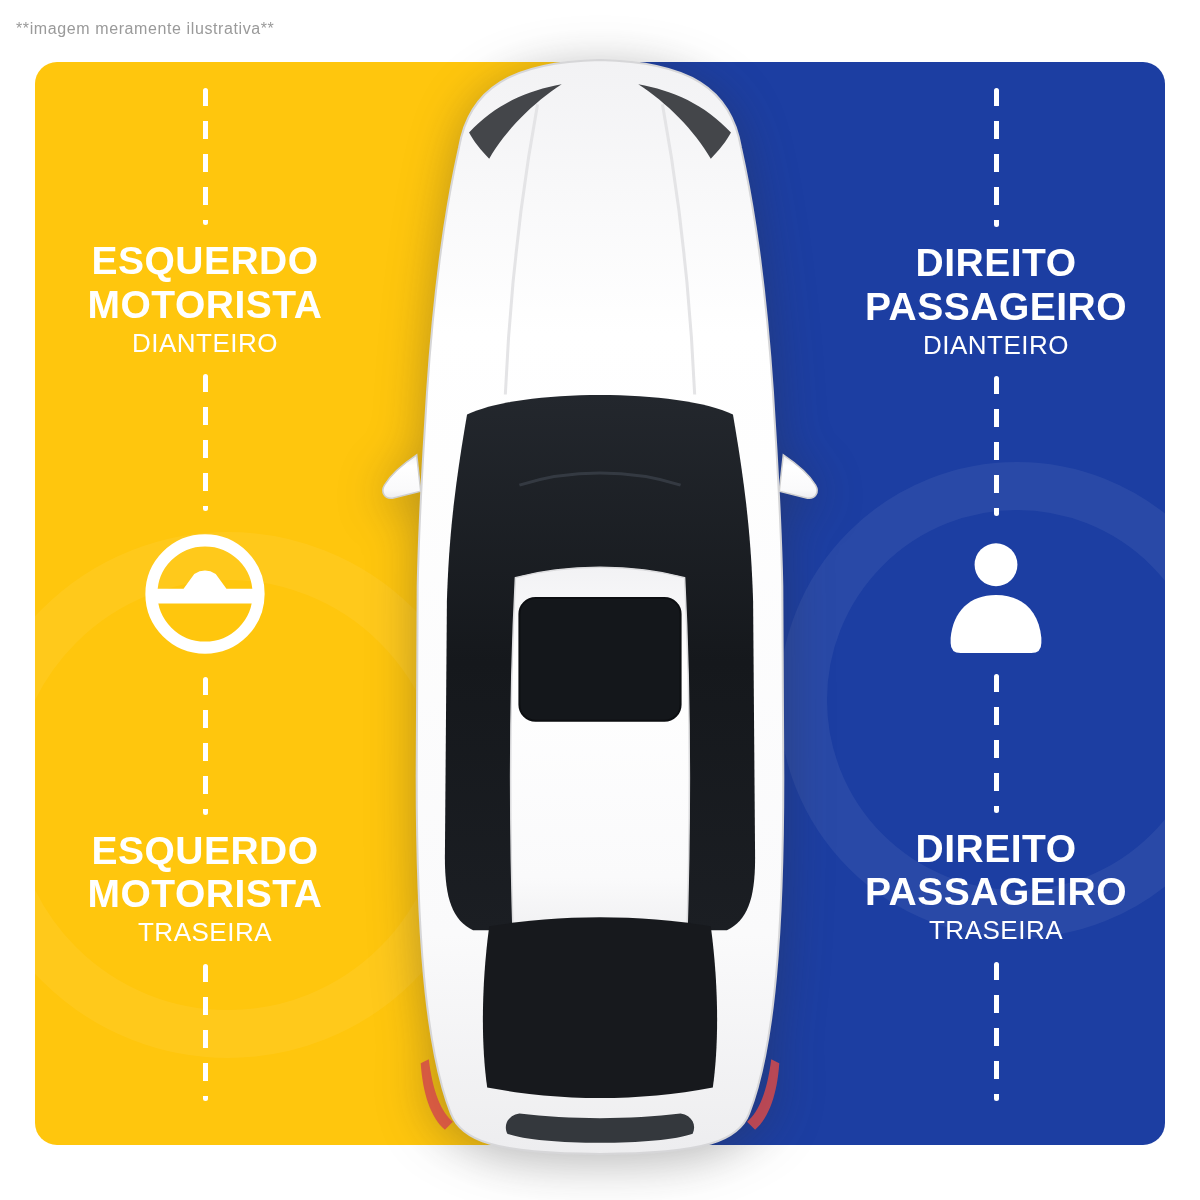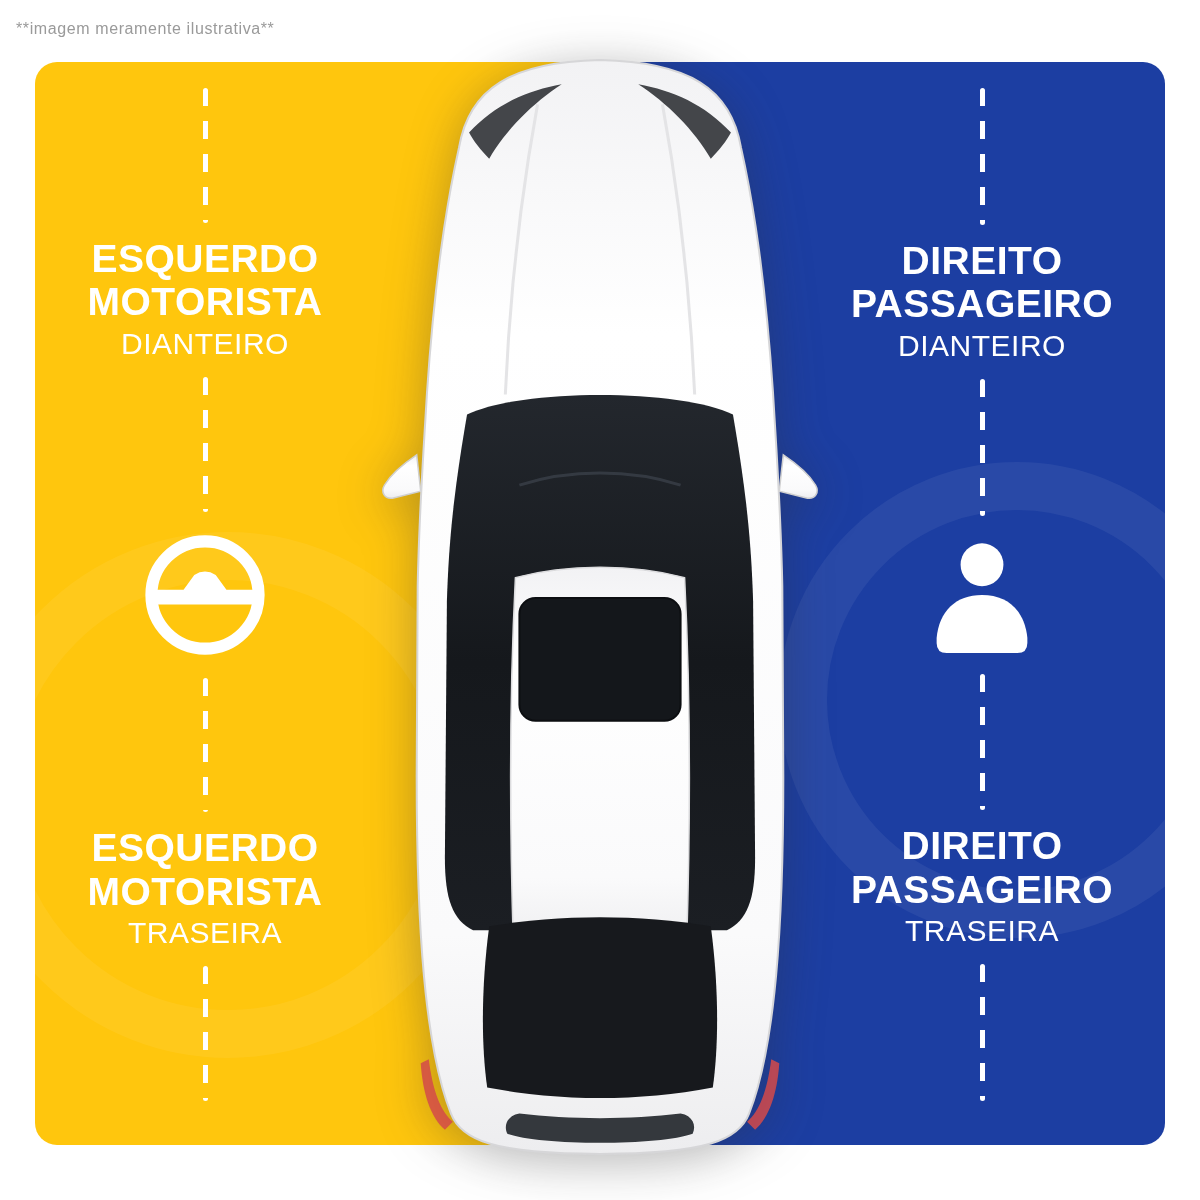--- a/index.html
+++ b/index.html
@@ -19,28 +19,28 @@
   .panel.left{background:var(--left-bg,#FFC60D);}
   .panel.right{background:var(--right-bg,#1C3EA2);}
   .wm{position:absolute;border:48px solid rgba(255,255,255,.06);border-radius:50%;}
   .wm-left{width:430px;height:430px;left:-70px;top:470px;}
   .wm-right{width:380px;height:380px;right:-90px;top:400px;}
   .guide-col{
     position:absolute;top:26px;bottom:44px;width:330px;
     display:flex;flex-direction:column;align-items:center;z-index:2;
   }
   .guide-col.gc-left{left:5px;justify-content:flex-end;}
-  .guide-col.gc-right{left:217px;}
+  .guide-col.gc-right{left:231px;}
   .dash{
     width:5px;flex:1 1 0;border-radius:3px;
     background:repeating-linear-gradient(to bottom,#ffffff 0 18px,transparent 18px 33px);
   }
   .label{text-align:center;color:#ffffff;padding:14px 4px;}
   .label .b{font-size:39px;font-weight:700;line-height:1.12;letter-spacing:.5px;}
-  .label .r{font-size:30px;font-weight:400;line-height:1.3;letter-spacing:.5px;}
+  .label .r{font-size:26px;font-weight:400;line-height:1.3;letter-spacing:.5px;}
   .side-icon{padding:16px 0;display:flex;align-items:center;justify-content:center;}
   .car{
     position:absolute;left:350px;top:52px;width:500px;height:1118px;z-index:5;
     filter:drop-shadow(0 8px 24px rgba(50,50,50,.35));
   }
 </style>
 </head>
 <body>
 
 <div class="disclaimer">**imagem meramente ilustrativa**</div>

